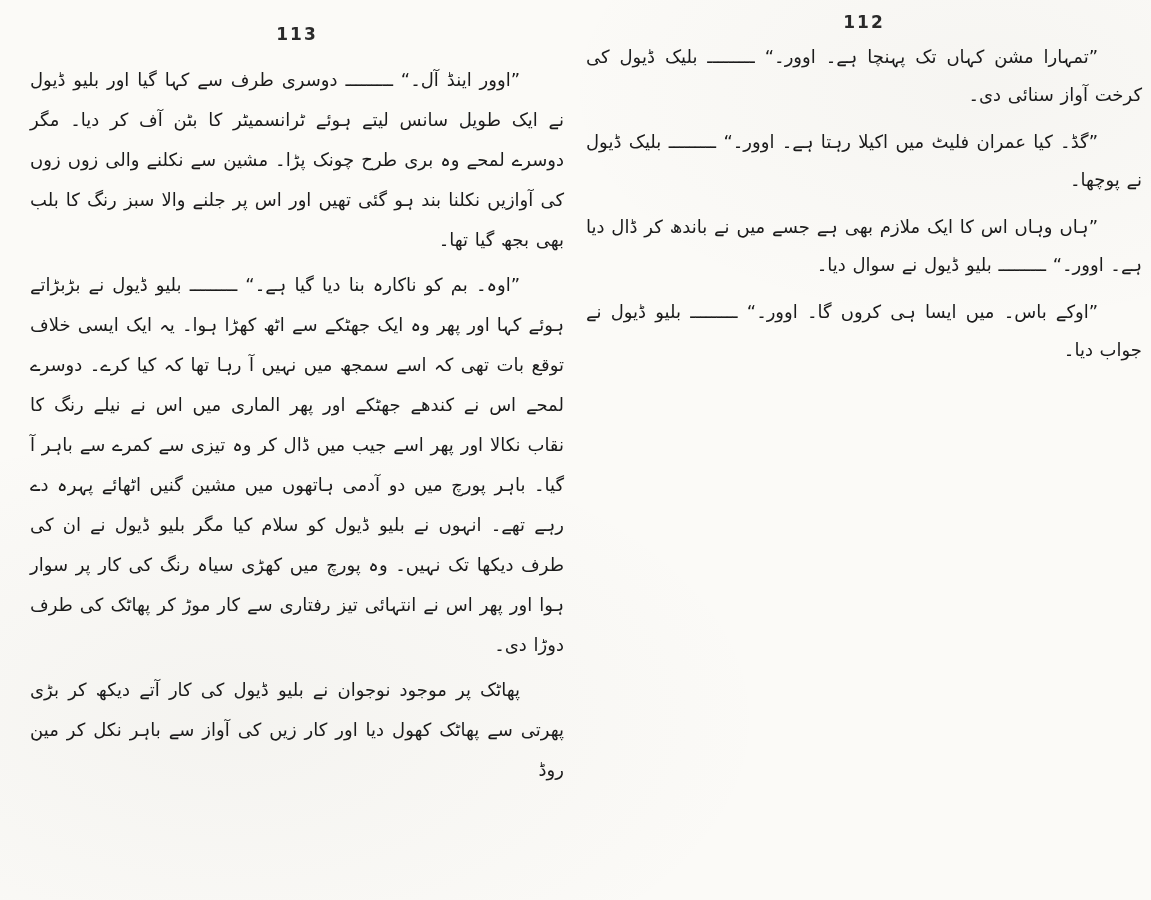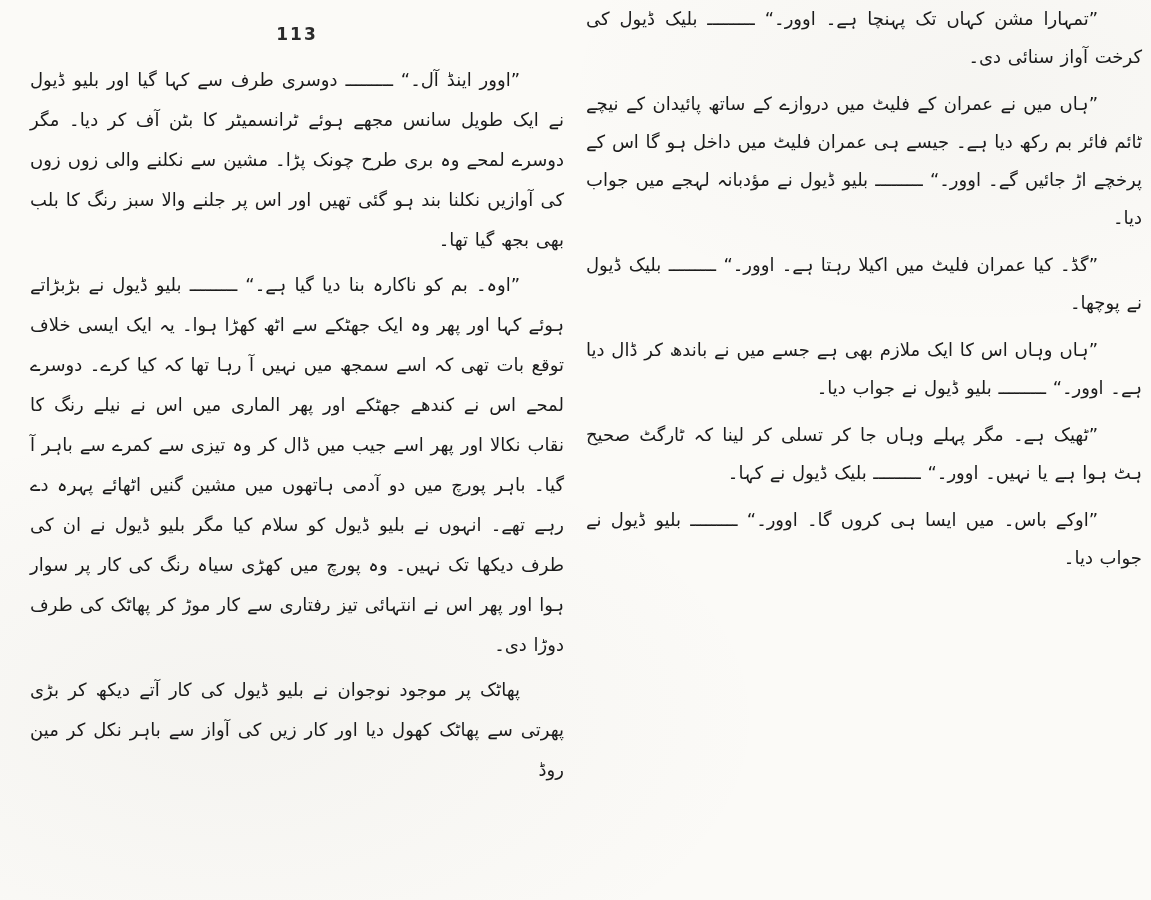--- a/index.html
+++ b/index.html
@@ -58,30 +58,29 @@
   .page-right .page-text p { margin-bottom: 9px; }
 </style>
 </head>
 <body>
 
 <div class="spread">
 
   <div class="page page-left">
     <div class="page-number">113</div>
     <div class="page-text" dir="rtl">
-      <p>”اوور اینڈ آل۔“ ـــــــــ دوسری طرف سے کہا گیا اور بلیو ڈیول نے ایک طویل سانس مجھے ہوئے ٹرانسمیٹر کا بٹن آف کر دیا۔ مگر دوسرے لمحے وہ بری طرح چونک پڑا۔ مشین سے نکلنے والی زوں زوں کی آوازیں نکلنا بند ہو گئی تھیں اور اس پر جلنے والا سبز رنگ کا بلب بھی بجھ گیا تھا۔</p>
+      <p>”اوور اینڈ آل۔“ ـــــــــ دوسری طرف سے کہا گیا اور بلیو ڈیول نے ایک طویل سانس لیتے ہوئے ٹرانسمیٹر کا بٹن آف کر دیا۔ مگر دوسرے لمحے وہ بری طرح چونک پڑا۔ مشین سے نکلنے والی زوں زوں کی آوازیں نکلنا بند ہو گئی تھیں اور اس پر جلنے والا سبز رنگ کا بلب بھی بجھ گیا تھا۔</p>
       <p>”اوہ۔ بم کو ناکارہ بنا دیا گیا ہے۔“ ـــــــــ بلیو ڈیول نے بڑبڑاتے ہوئے کہا اور پھر وہ ایک جھٹکے سے اٹھ کھڑا ہوا۔ یہ ایک ایسی خلاف توقع بات تھی کہ اسے سمجھ میں نہیں آ رہا تھا کہ کیا کرے۔ دوسرے لمحے اس نے کندھے جھٹکے اور پھر الماری میں اس نے نیلے رنگ کا نقاب نکالا اور پھر اسے جیب میں ڈال کر وہ تیزی سے کمرے سے باہر آ گیا۔ باہر پورچ میں دو آدمی ہاتھوں میں مشین گنیں اٹھائے پہرہ دے رہے تھے۔ انہوں نے بلیو ڈیول کو سلام کیا مگر بلیو ڈیول نے ان کی طرف دیکھا تک نہیں۔ وہ پورچ میں کھڑی سیاہ رنگ کی کار پر سوار ہوا اور پھر اس نے انتہائی تیز رفتاری سے کار موڑ کر پھاٹک کی طرف دوڑا دی۔</p>
       <p>پھاٹک پر موجود نوجوان نے بلیو ڈیول کی کار آتے دیکھ کر بڑی پھرتی سے پھاٹک کھول دیا اور کار زیں کی آواز سے باہر نکل کر مین روڈ</p>
     </div>
   </div>
 
   <div class="page page-right">
+    <div class="page-number">112</div>
     <div class="page-text" dir="rtl">
       <p>”تمہارا مشن کہاں تک پہنچا ہے۔ اوور۔“ ـــــــــ بلیک ڈیول کی کرخت آواز سنائی دی۔</p>
-      <p>”ہاں میں نے عمران کے فلیٹ میں دروازے کے ساتھ پائیدان کے نیچے ٹائم فائر بم رکھ دیا ہے۔ جیسے ہی عمران فلیٹ میں داخل ہو گا اس کے پرخچے اڑ جائیں گے۔ اوور۔“ ـــــــــ بلیو ڈیول نے مؤدبانہ لہجے میں جواب دیا۔</p>
       <p>”گڈ۔ کیا عمران فلیٹ میں اکیلا رہتا ہے۔ اوور۔“ ـــــــــ بلیک ڈیول نے پوچھا۔</p>
-      <p>”ہاں وہاں اس کا ایک ملازم بھی ہے جسے میں نے باندھ کر ڈال دیا ہے۔ اوور۔“ ـــــــــ بلیو ڈیول نے جواب دیا۔</p>
-      <p>”ٹھیک ہے۔ مگر پہلے وہاں جا کر تسلی کر لینا کہ ٹارگٹ صحیح ہٹ ہوا ہے یا نہیں۔ اوور۔“ ـــــــــ بلیک ڈیول نے کہا۔</p>
+      <p>”ہاں وہاں اس کا ایک ملازم بھی ہے جسے میں نے باندھ کر ڈال دیا ہے۔ اوور۔“ ـــــــــ بلیو ڈیول نے سوال دیا۔</p>
       <p>”اوکے باس۔ میں ایسا ہی کروں گا۔ اوور۔“ ـــــــــ بلیو ڈیول نے جواب دیا۔</p>
     </div>
   </div>
 
 </div>
 
 </body></html>

